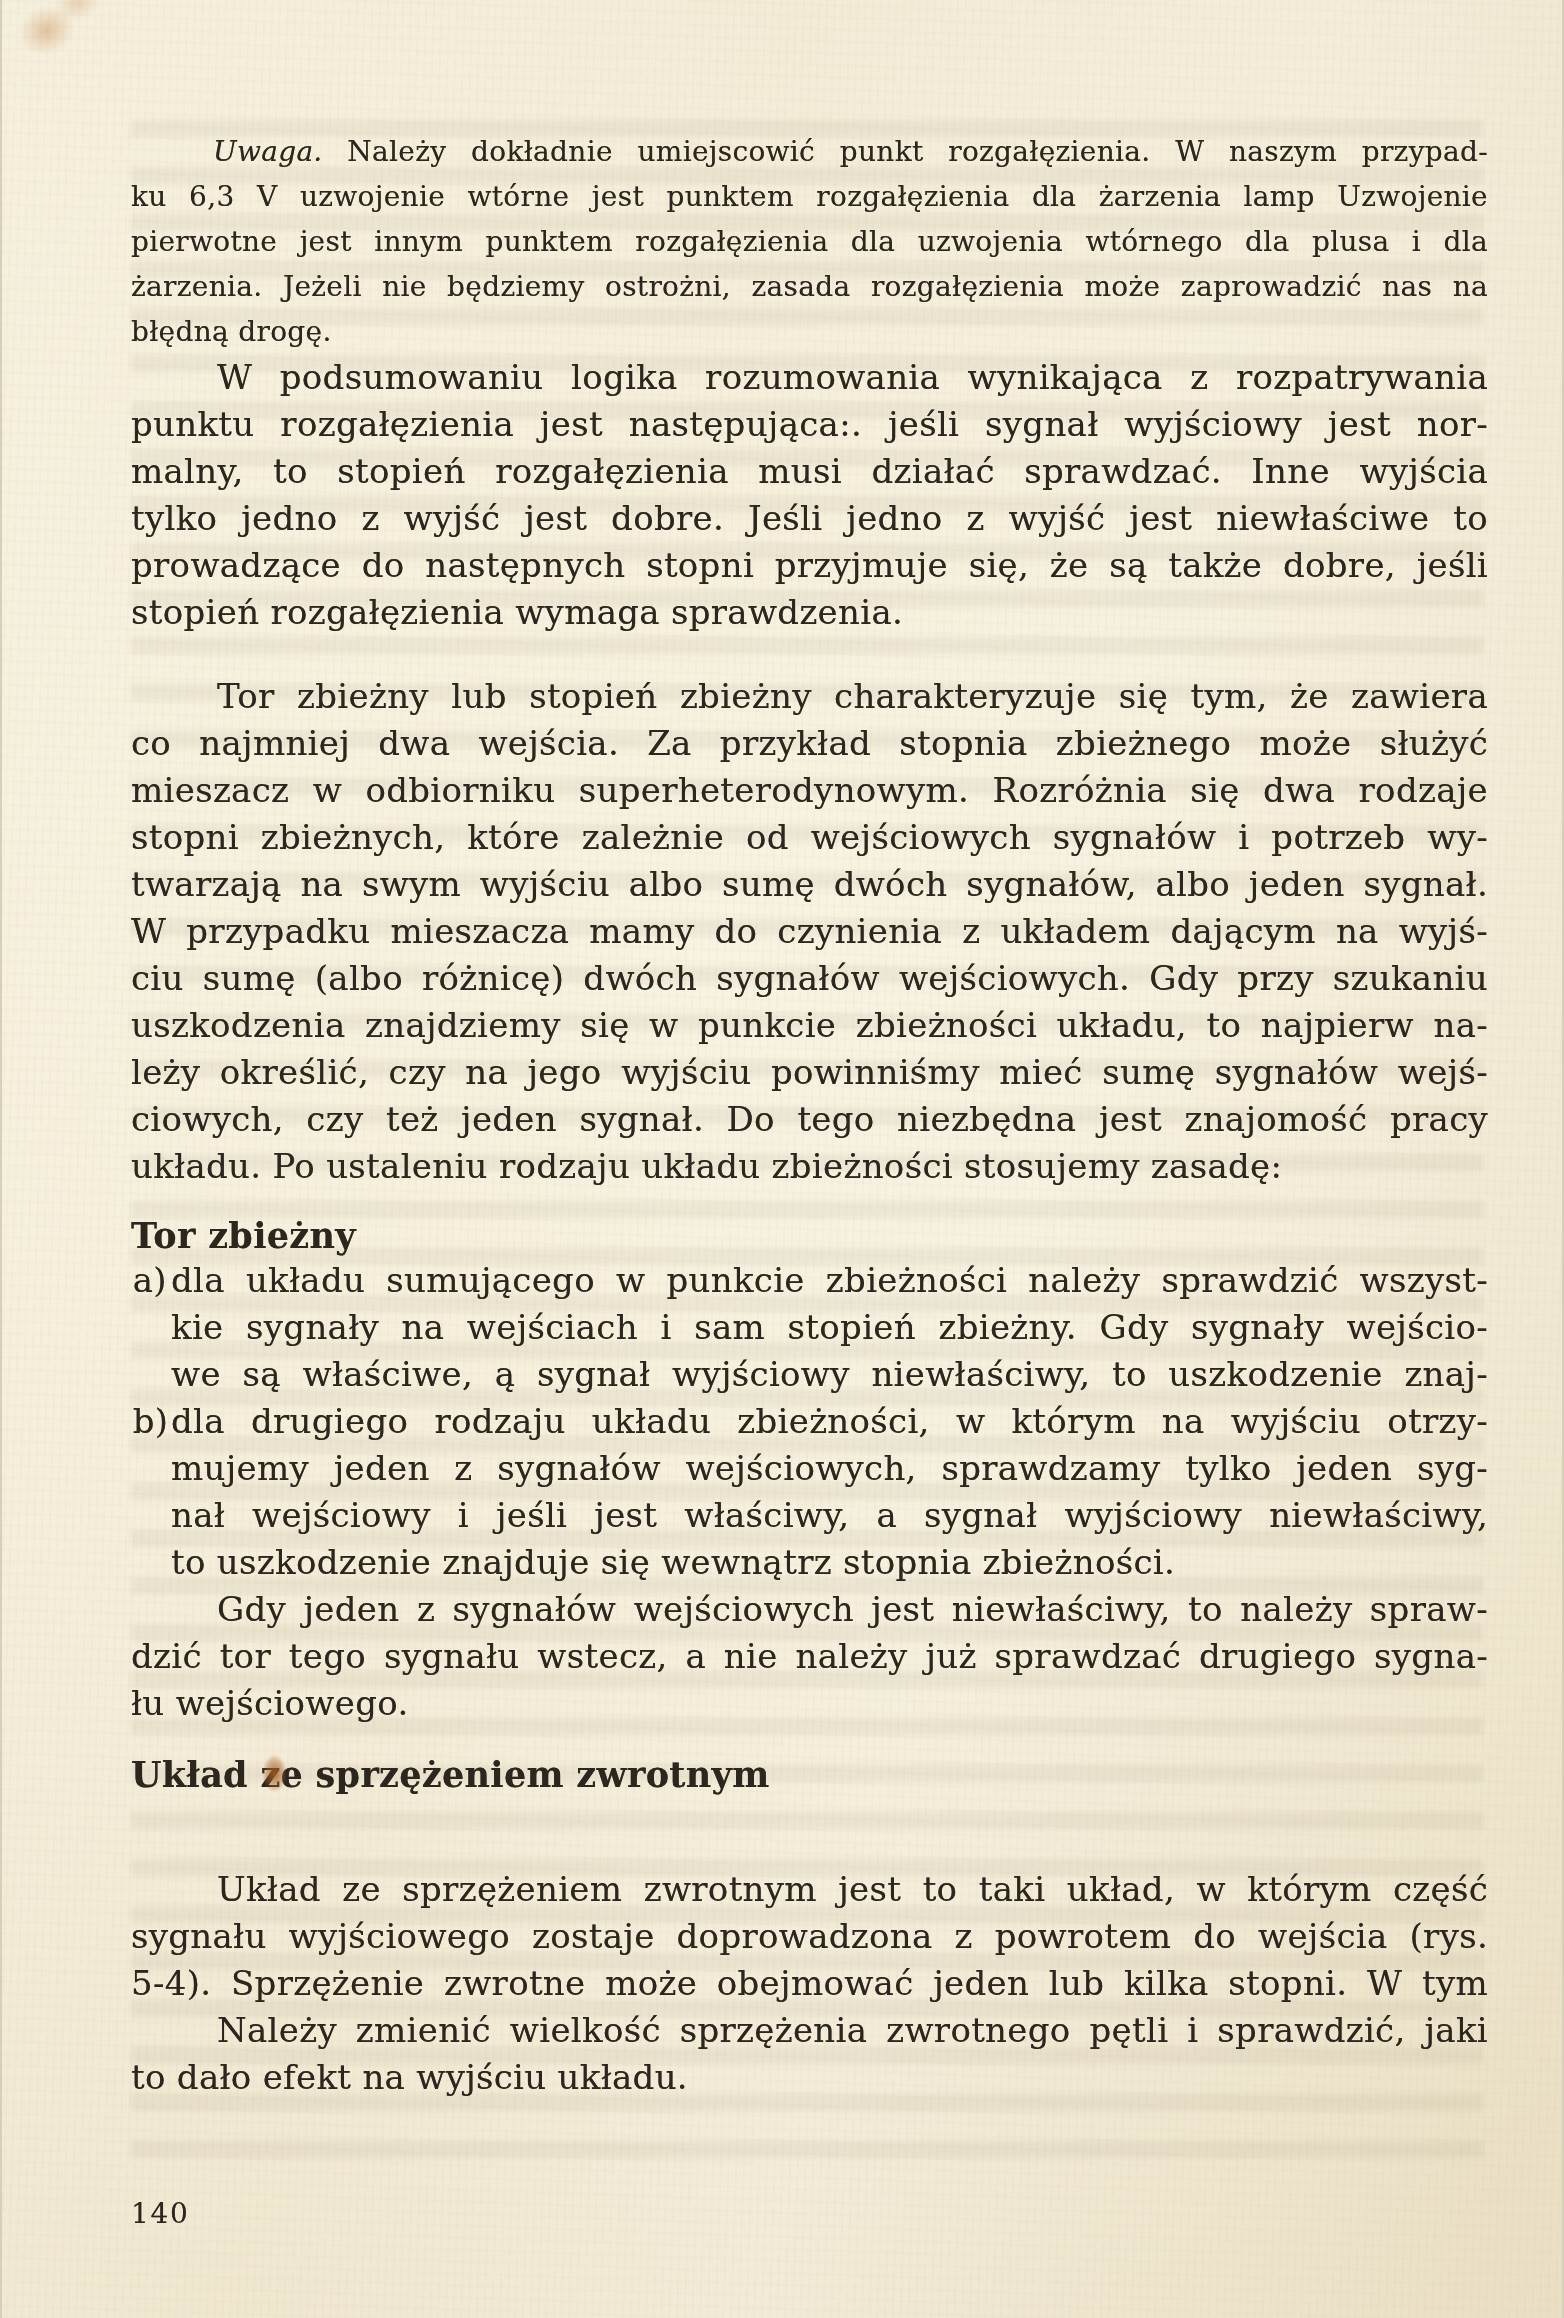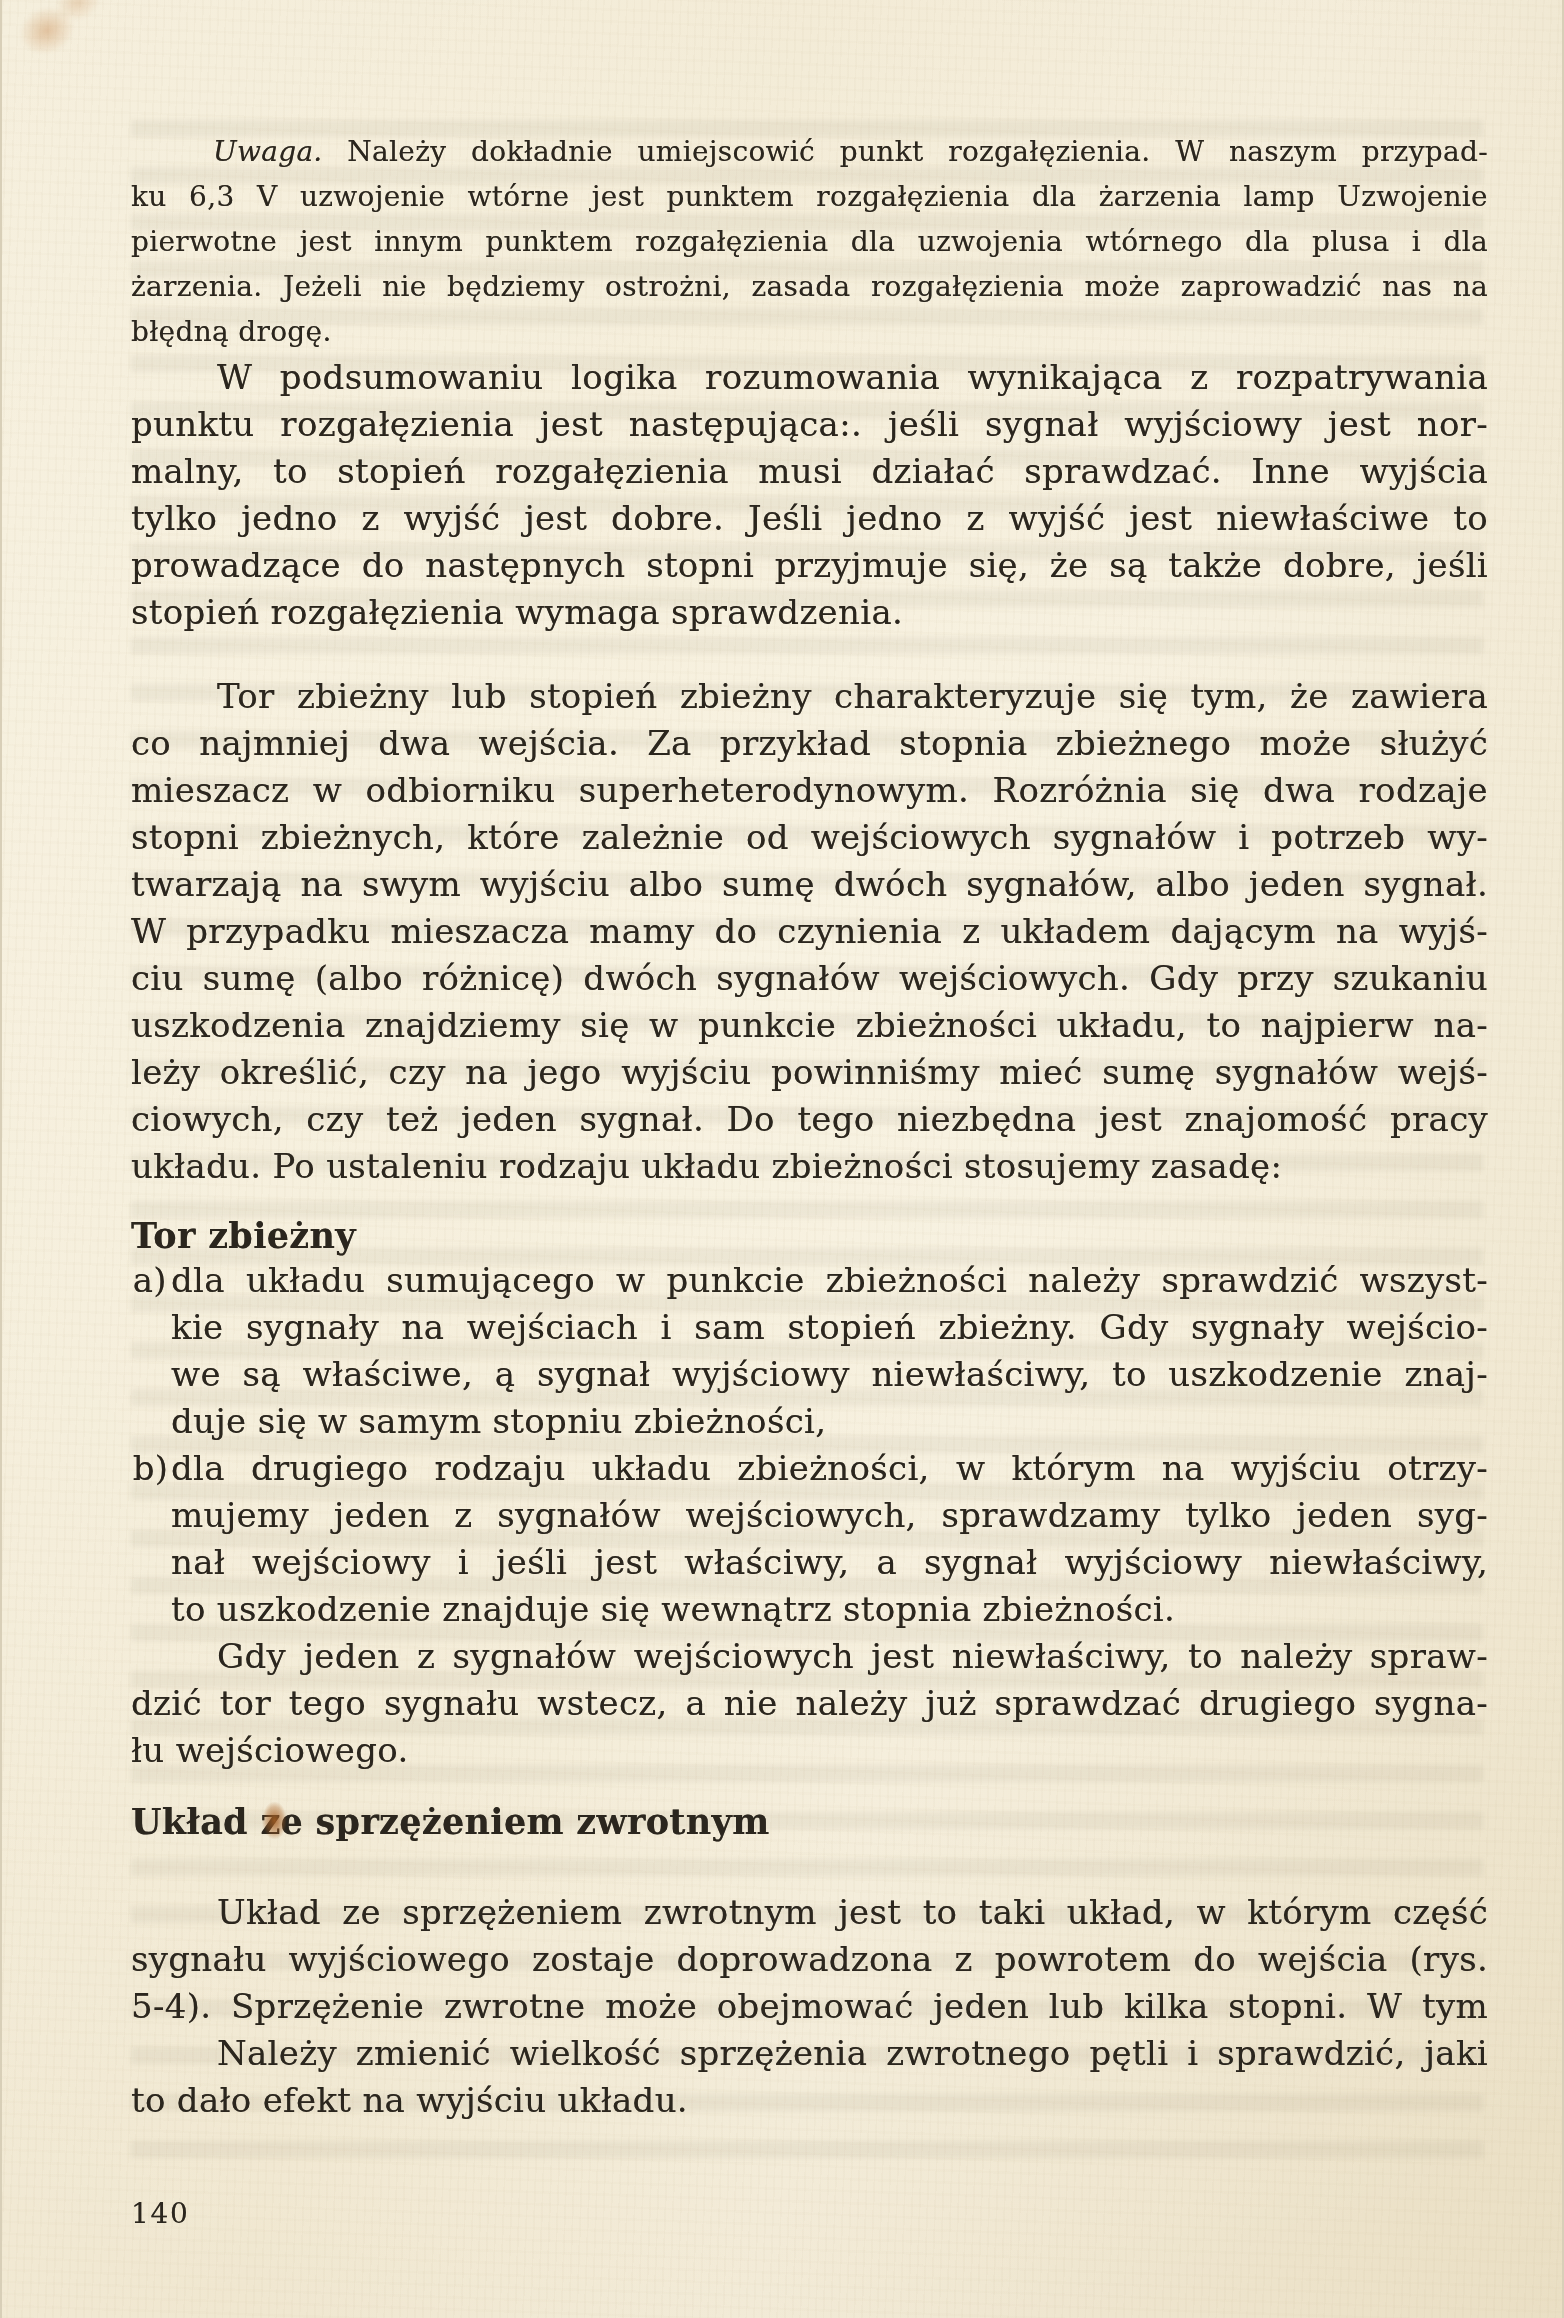--- a/index.html
+++ b/index.html
@@ -103,36 +103,35 @@
         <div class="line">leży określić, czy na jego wyjściu powinniśmy mieć sumę sygnałów wejś-</div>
         <div class="line">ciowych, czy też jeden sygnał. Do tego niezbędna jest znajomość pracy</div>
         <div class="line end">układu. Po ustaleniu rodzaju układu zbieżności stosujemy zasadę:</div>
       </div>
       <div class="block heading" style="margin-top: 24px;">Tor zbieżny</div>
       <div class="block list">
         <span class="marker">a)</span>
         <div class="line">dla układu sumującego w punkcie zbieżności należy sprawdzić wszyst-</div>
         <div class="line">kie sygnały na wejściach i sam stopień zbieżny. Gdy sygnały wejścio-</div>
         <div class="line">we są właściwe, ą sygnał wyjściowy niewłaściwy, to uszkodzenie znaj-</div>
-        <div class="line end">duje się w samym stopniu zbieżności,</div>
       </div>
       <div class="block list">
         <span class="marker">b)</span>
         <div class="line">dla drugiego rodzaju układu zbieżności, w którym na wyjściu otrzy-</div>
         <div class="line">mujemy jeden z sygnałów wejściowych, sprawdzamy tylko jeden syg-</div>
         <div class="line">nał wejściowy i jeśli jest właściwy, a sygnał wyjściowy niewłaściwy,</div>
         <div class="line end">to uszkodzenie znajduje się wewnątrz stopnia zbieżności.</div>
       </div>
       <div class="block para">
         <div class="line first">Gdy jeden z sygnałów wejściowych jest niewłaściwy, to należy spraw-</div>
         <div class="line">dzić tor tego sygnału wstecz, a nie należy już sprawdzać drugiego sygna-</div>
         <div class="line end">łu wejściowego.</div>
       </div>
       <div class="block heading" style="margin-top: 26px;">Układ ze sprzężeniem zwrotnym<span class="ink-stain"></span></div>
-      <div class="block para" style="margin-top: 46px;">
+      <div class="block para" style="margin-top: 70px;">
         <div class="line first">Układ ze sprzężeniem zwrotnym jest to taki układ, w którym część</div>
         <div class="line">sygnału wyjściowego zostaje doprowadzona z powrotem do wejścia (rys.</div>
         <div class="line">5-4). Sprzężenie zwrotne może obejmować jeden lub kilka stopni. W tym</div>
       </div>
       <div class="block para">
         <div class="line first">Należy zmienić wielkość sprzężenia zwrotnego pętli i sprawdzić, jaki</div>
         <div class="line end">to dało efekt na wyjściu układu.</div>
       </div>
     </div>
   <div class="pagenum">140</div>

